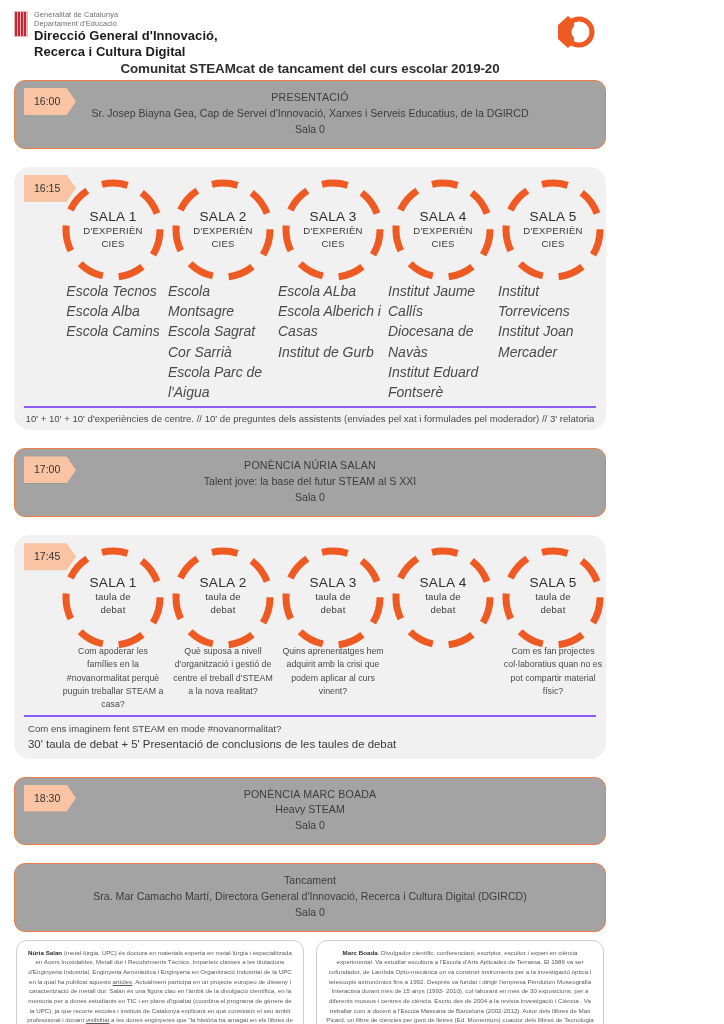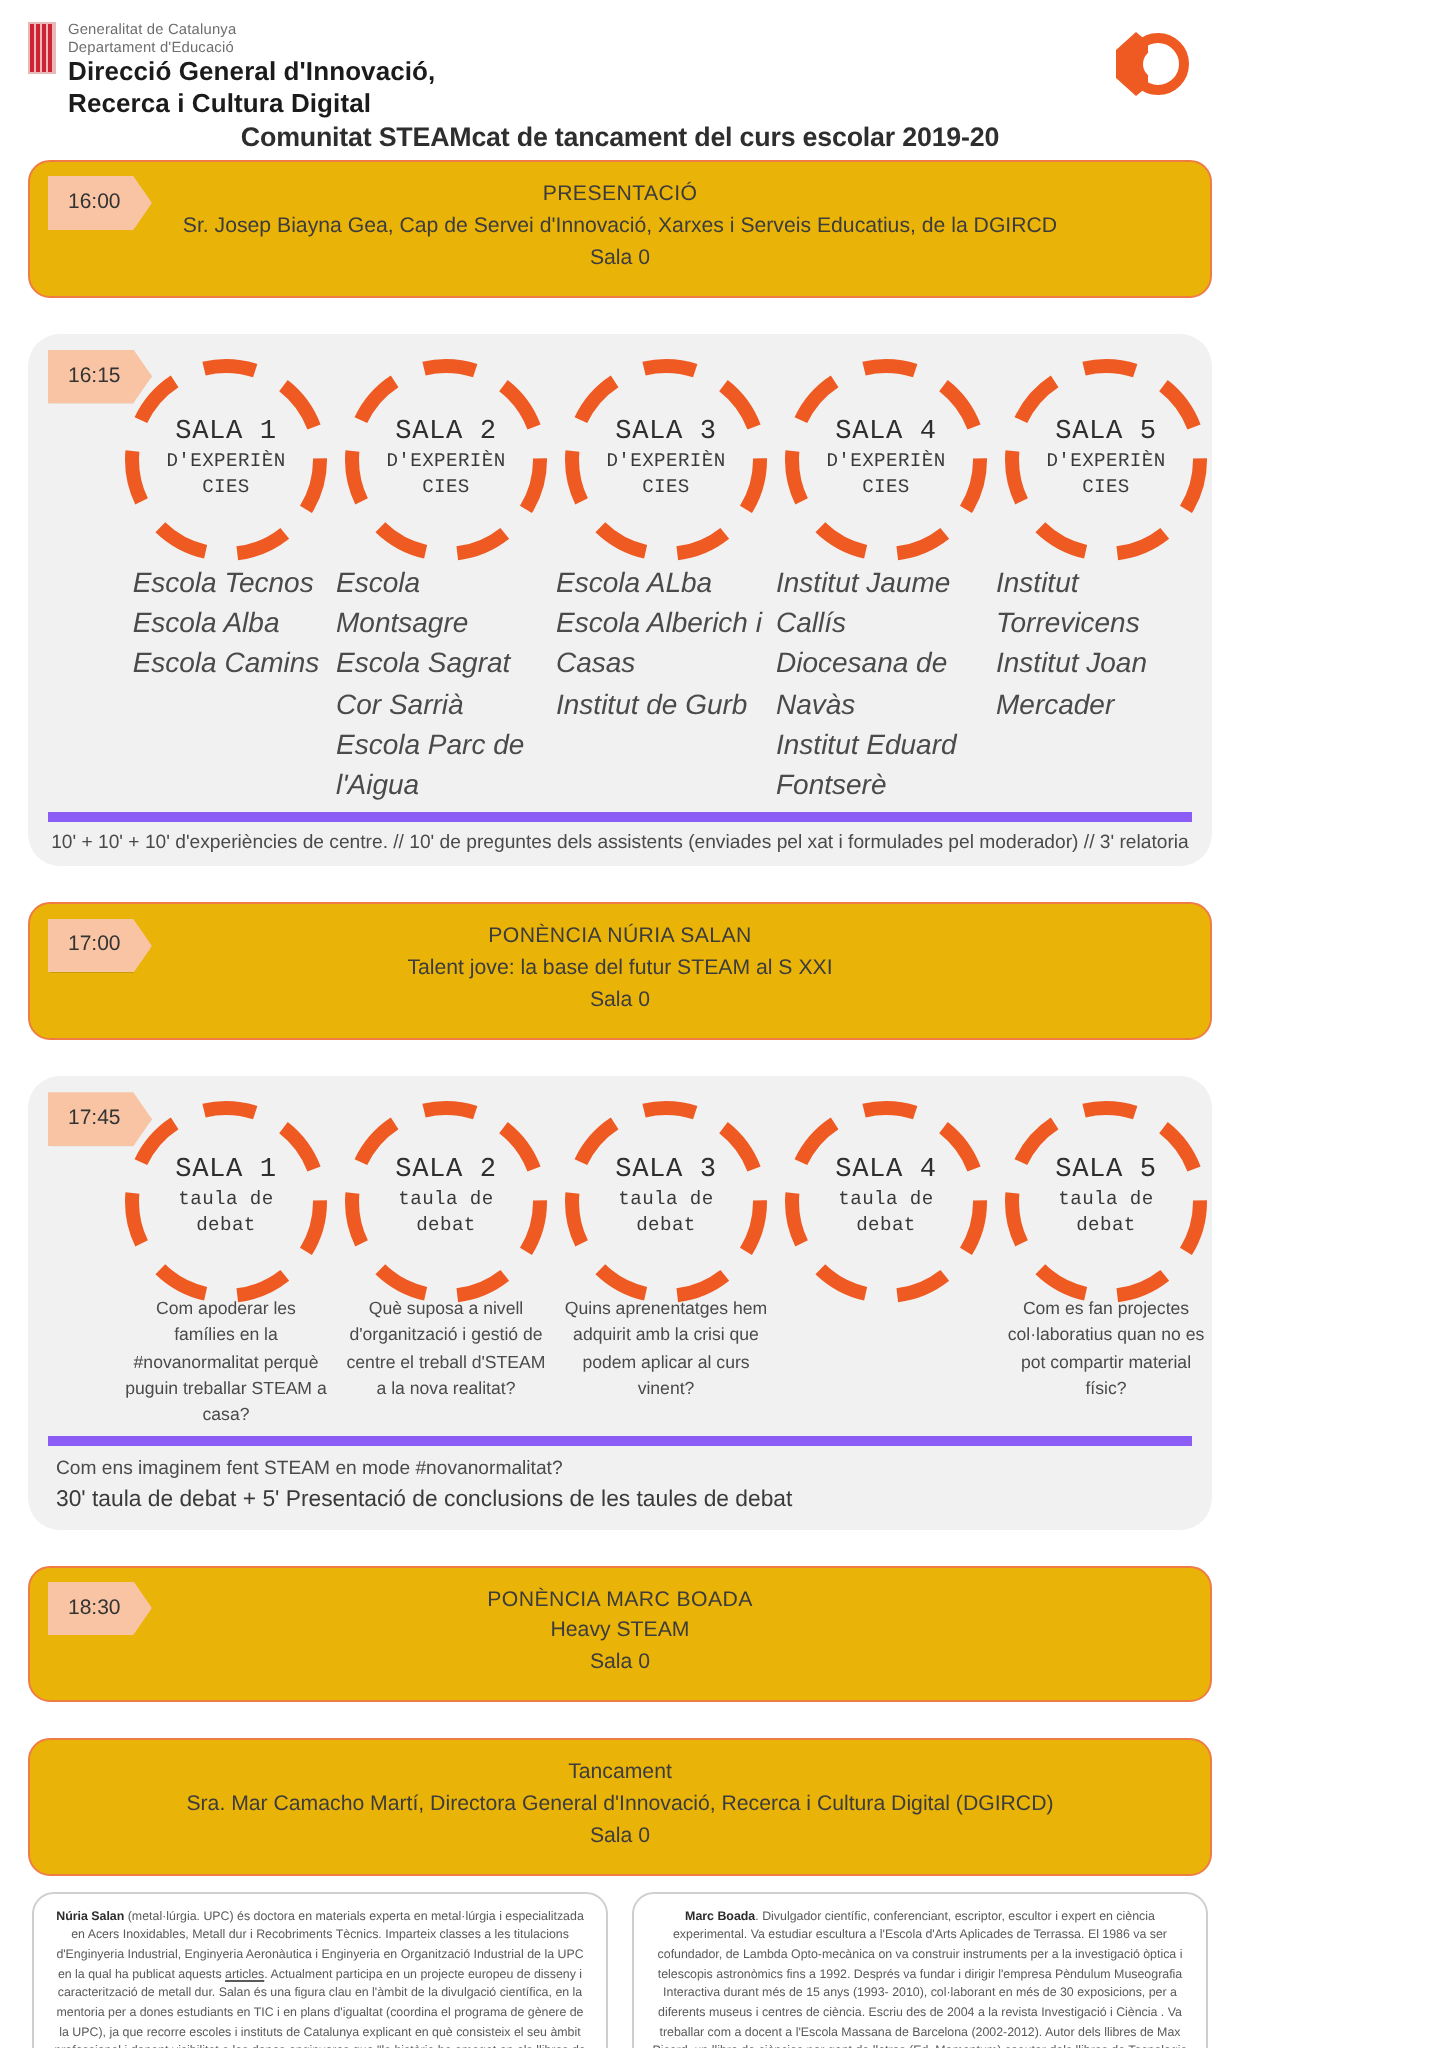--- a/index.html
+++ b/index.html
@@ -31,40 +31,40 @@
   .block{position:relative;margin-top:18px;}
   .time-tag{
     position:absolute;left:10px;top:8px;z-index:5;
     background:#f9c4a4;color:#333;font-size:10.5px;
     height:27px;line-height:27px;padding:0 8px 0 10px;width:52px;
     box-sizing:border-box;text-align:left;
     clip-path:polygon(0 0,82% 0,100% 50%,82% 100%,0 100%);
     box-shadow:1px 1px 1px rgba(0,0,0,.14);
   }
   .plain-card{
-    border:1.2px solid #ef7b45;border-radius:11px;background:#eab308;
+    border:1.2px solid #ef7b45;border-radius:11px;background:#a3a3a3;
     padding:9px 0 10px 0;text-align:center;
   }
   .plain-card .ln{font-size:10.6px;line-height:1.5;color:#3c3c3c;}
   .plain-card .ln.cap{letter-spacing:.2px;}
 
   .grey-card{
     background:#f1f1f1;border-radius:16px;padding:8px 10px 6px 10px;
   }
   .grey-card .note{
-    border-top:5px solid #8b5cf6;margin-top:4px;padding-top:5px;
+    border-top:2px solid #8b5cf6;margin-top:4px;padding-top:5px;
     font-size:9.6px;color:#4a4a4a;text-align:center;
   }
   .grey-card .note.left{text-align:left;padding-left:4px;line-height:1.45;}
   .grey-card .note.left .big{font-size:11.4px;color:#3a3a3a;}
 
   
   .rings{display:flex;justify-content:center;align-items:flex-start;padding-left:46px;}
   .room{width:122px;position:relative;display:flex;flex-direction:column;align-items:center;}
-  .ring{width:110px;height:110px;position:relative;display:flex;align-items:center;justify-content:center;font-family:Liberation Mono, monospace;}
+  .ring{width:110px;height:110px;position:relative;display:flex;align-items:center;justify-content:center;}
   .ring svg{position:absolute;left:0;top:0;}
   .ring-txt{position:relative;text-align:center;z-index:2;}
   .ring-txt .rname{font-size:13.6px;color:#2f2f2f;letter-spacing:.3px;}
   .ring-txt .rsub{font-size:9.6px;color:#3a3a3a;line-height:1.25;margin-top:1px;letter-spacing:.2px;}
   .room .schools{font-size:14px;line-height:1.45;color:#4a4a4a;text-align:left;margin-top:-4px;font-style:italic;}
   .room .qtext{font-size:8.8px;line-height:1.5;color:#4a4a4a;text-align:center;margin-top:-2px;padding:0 4px;}
 
   .rings.debate .ring{height:104px;}
   .rings.debate .room{width:124px;}
 

